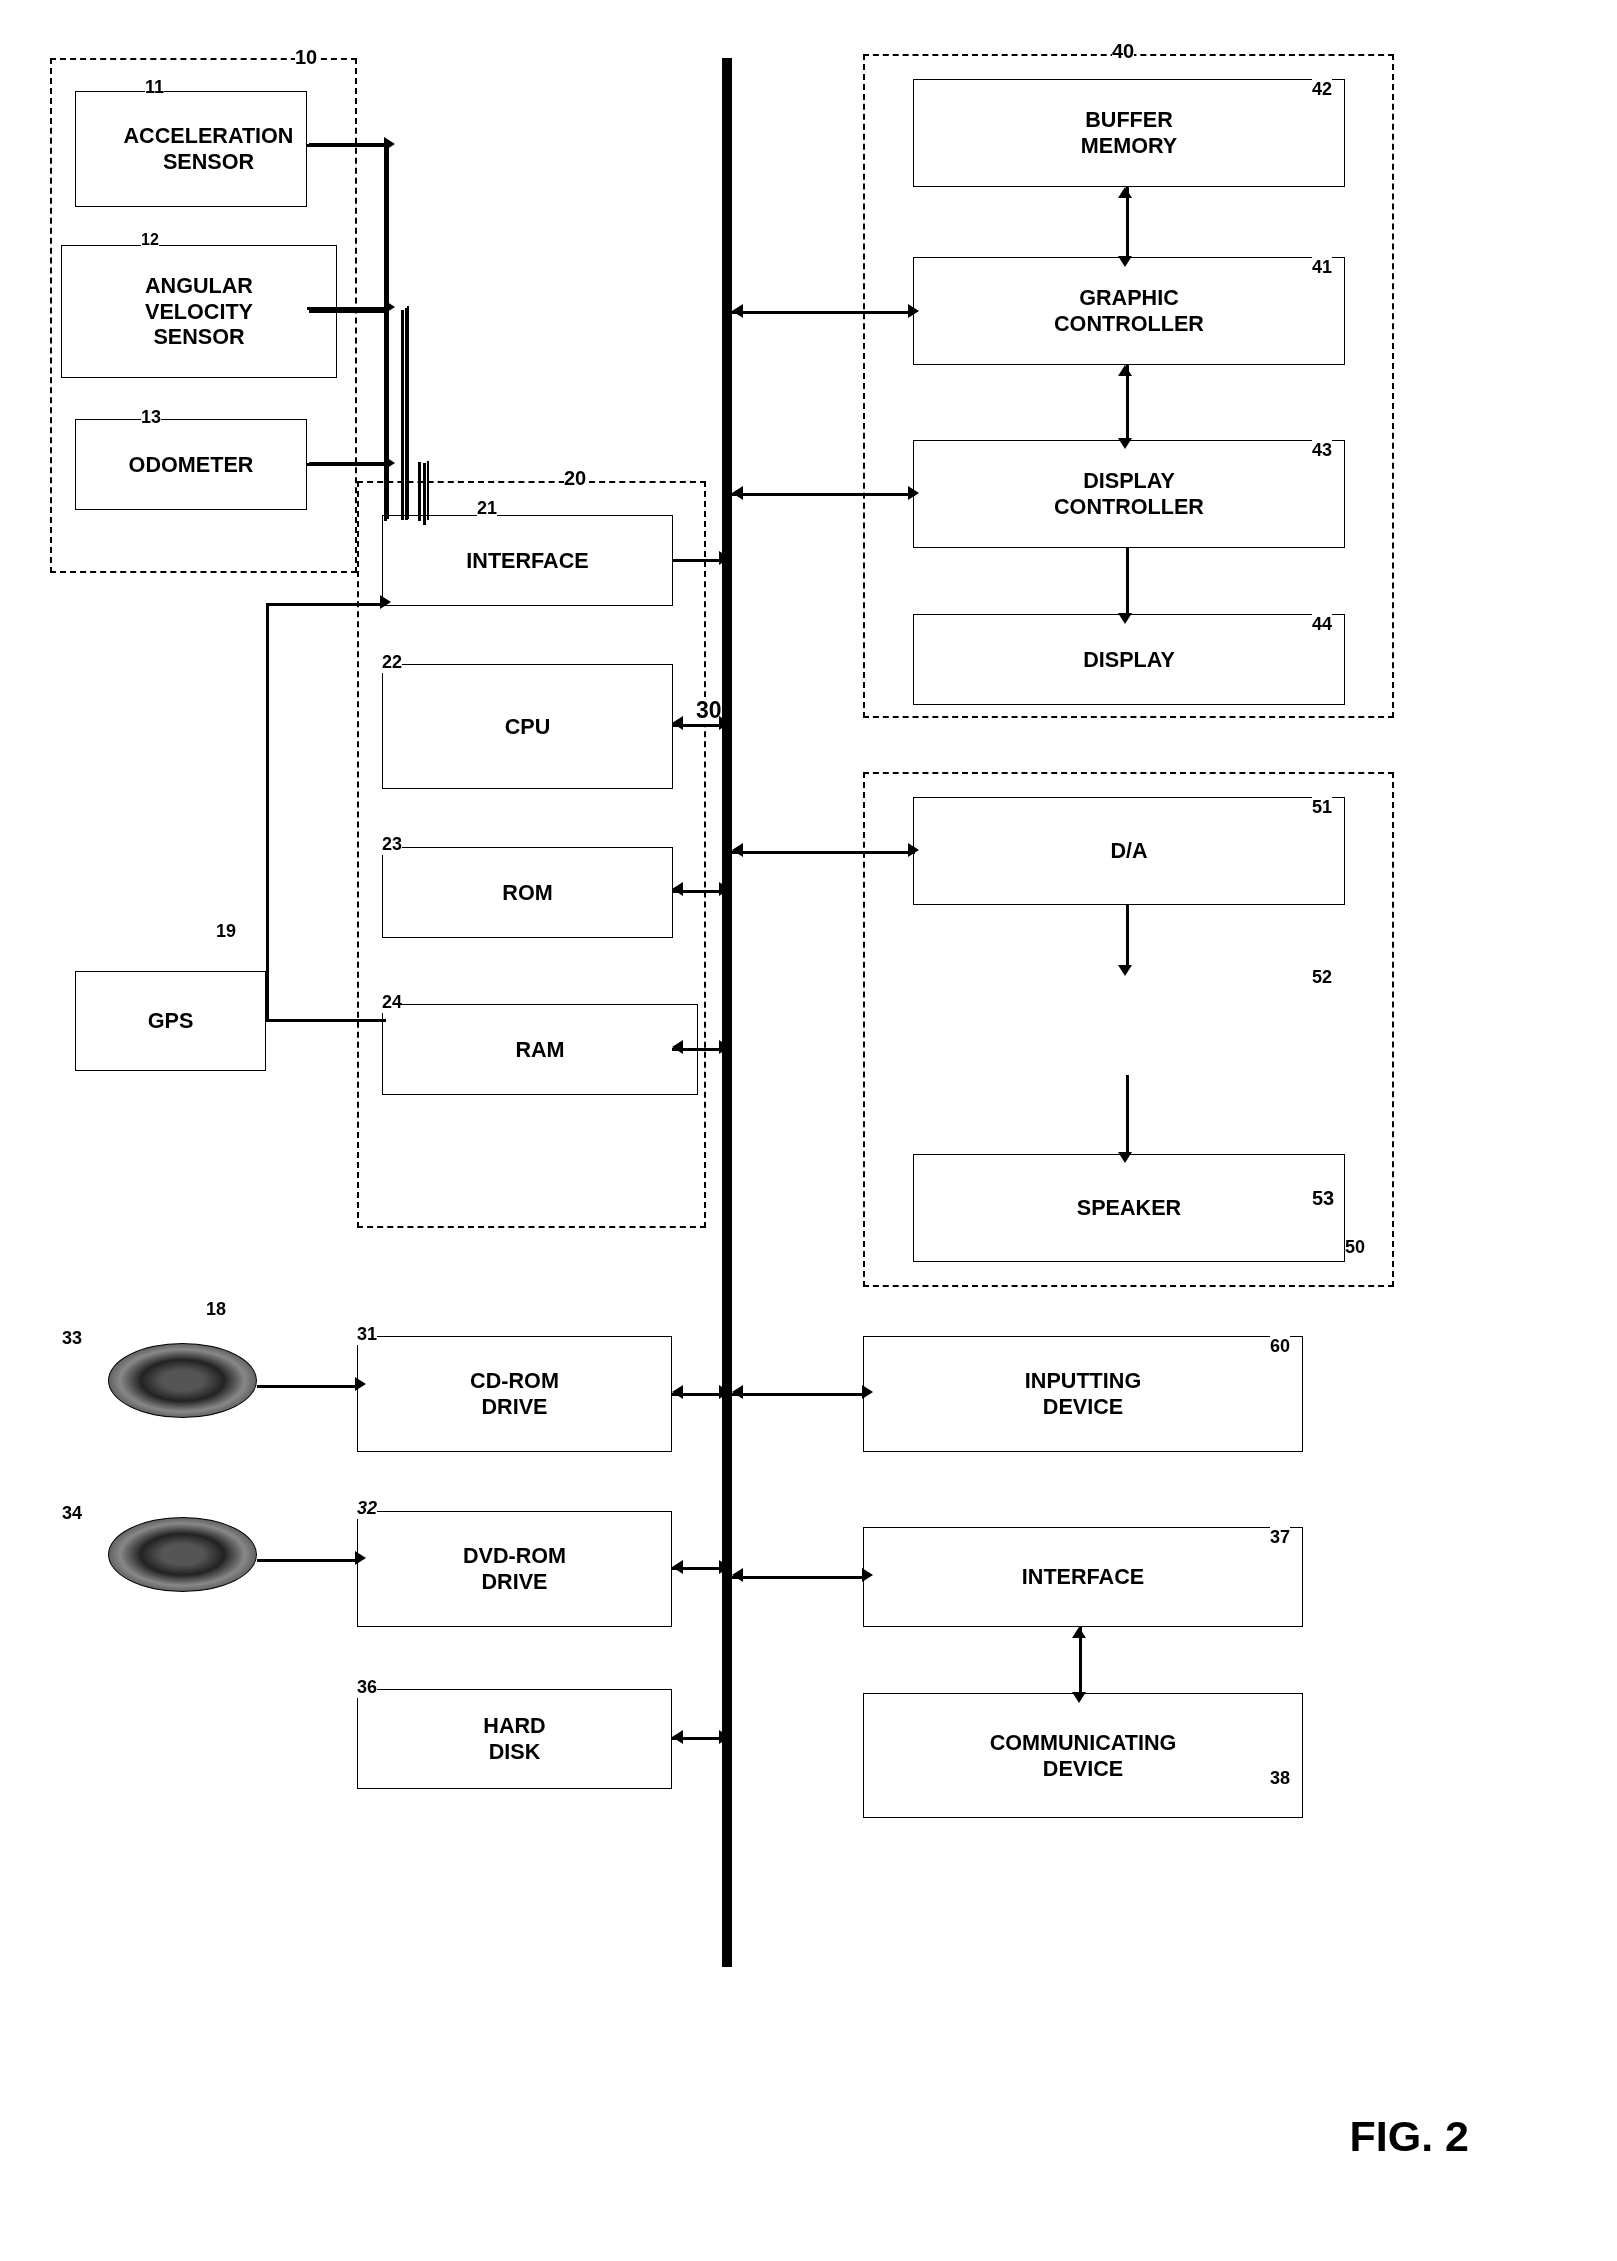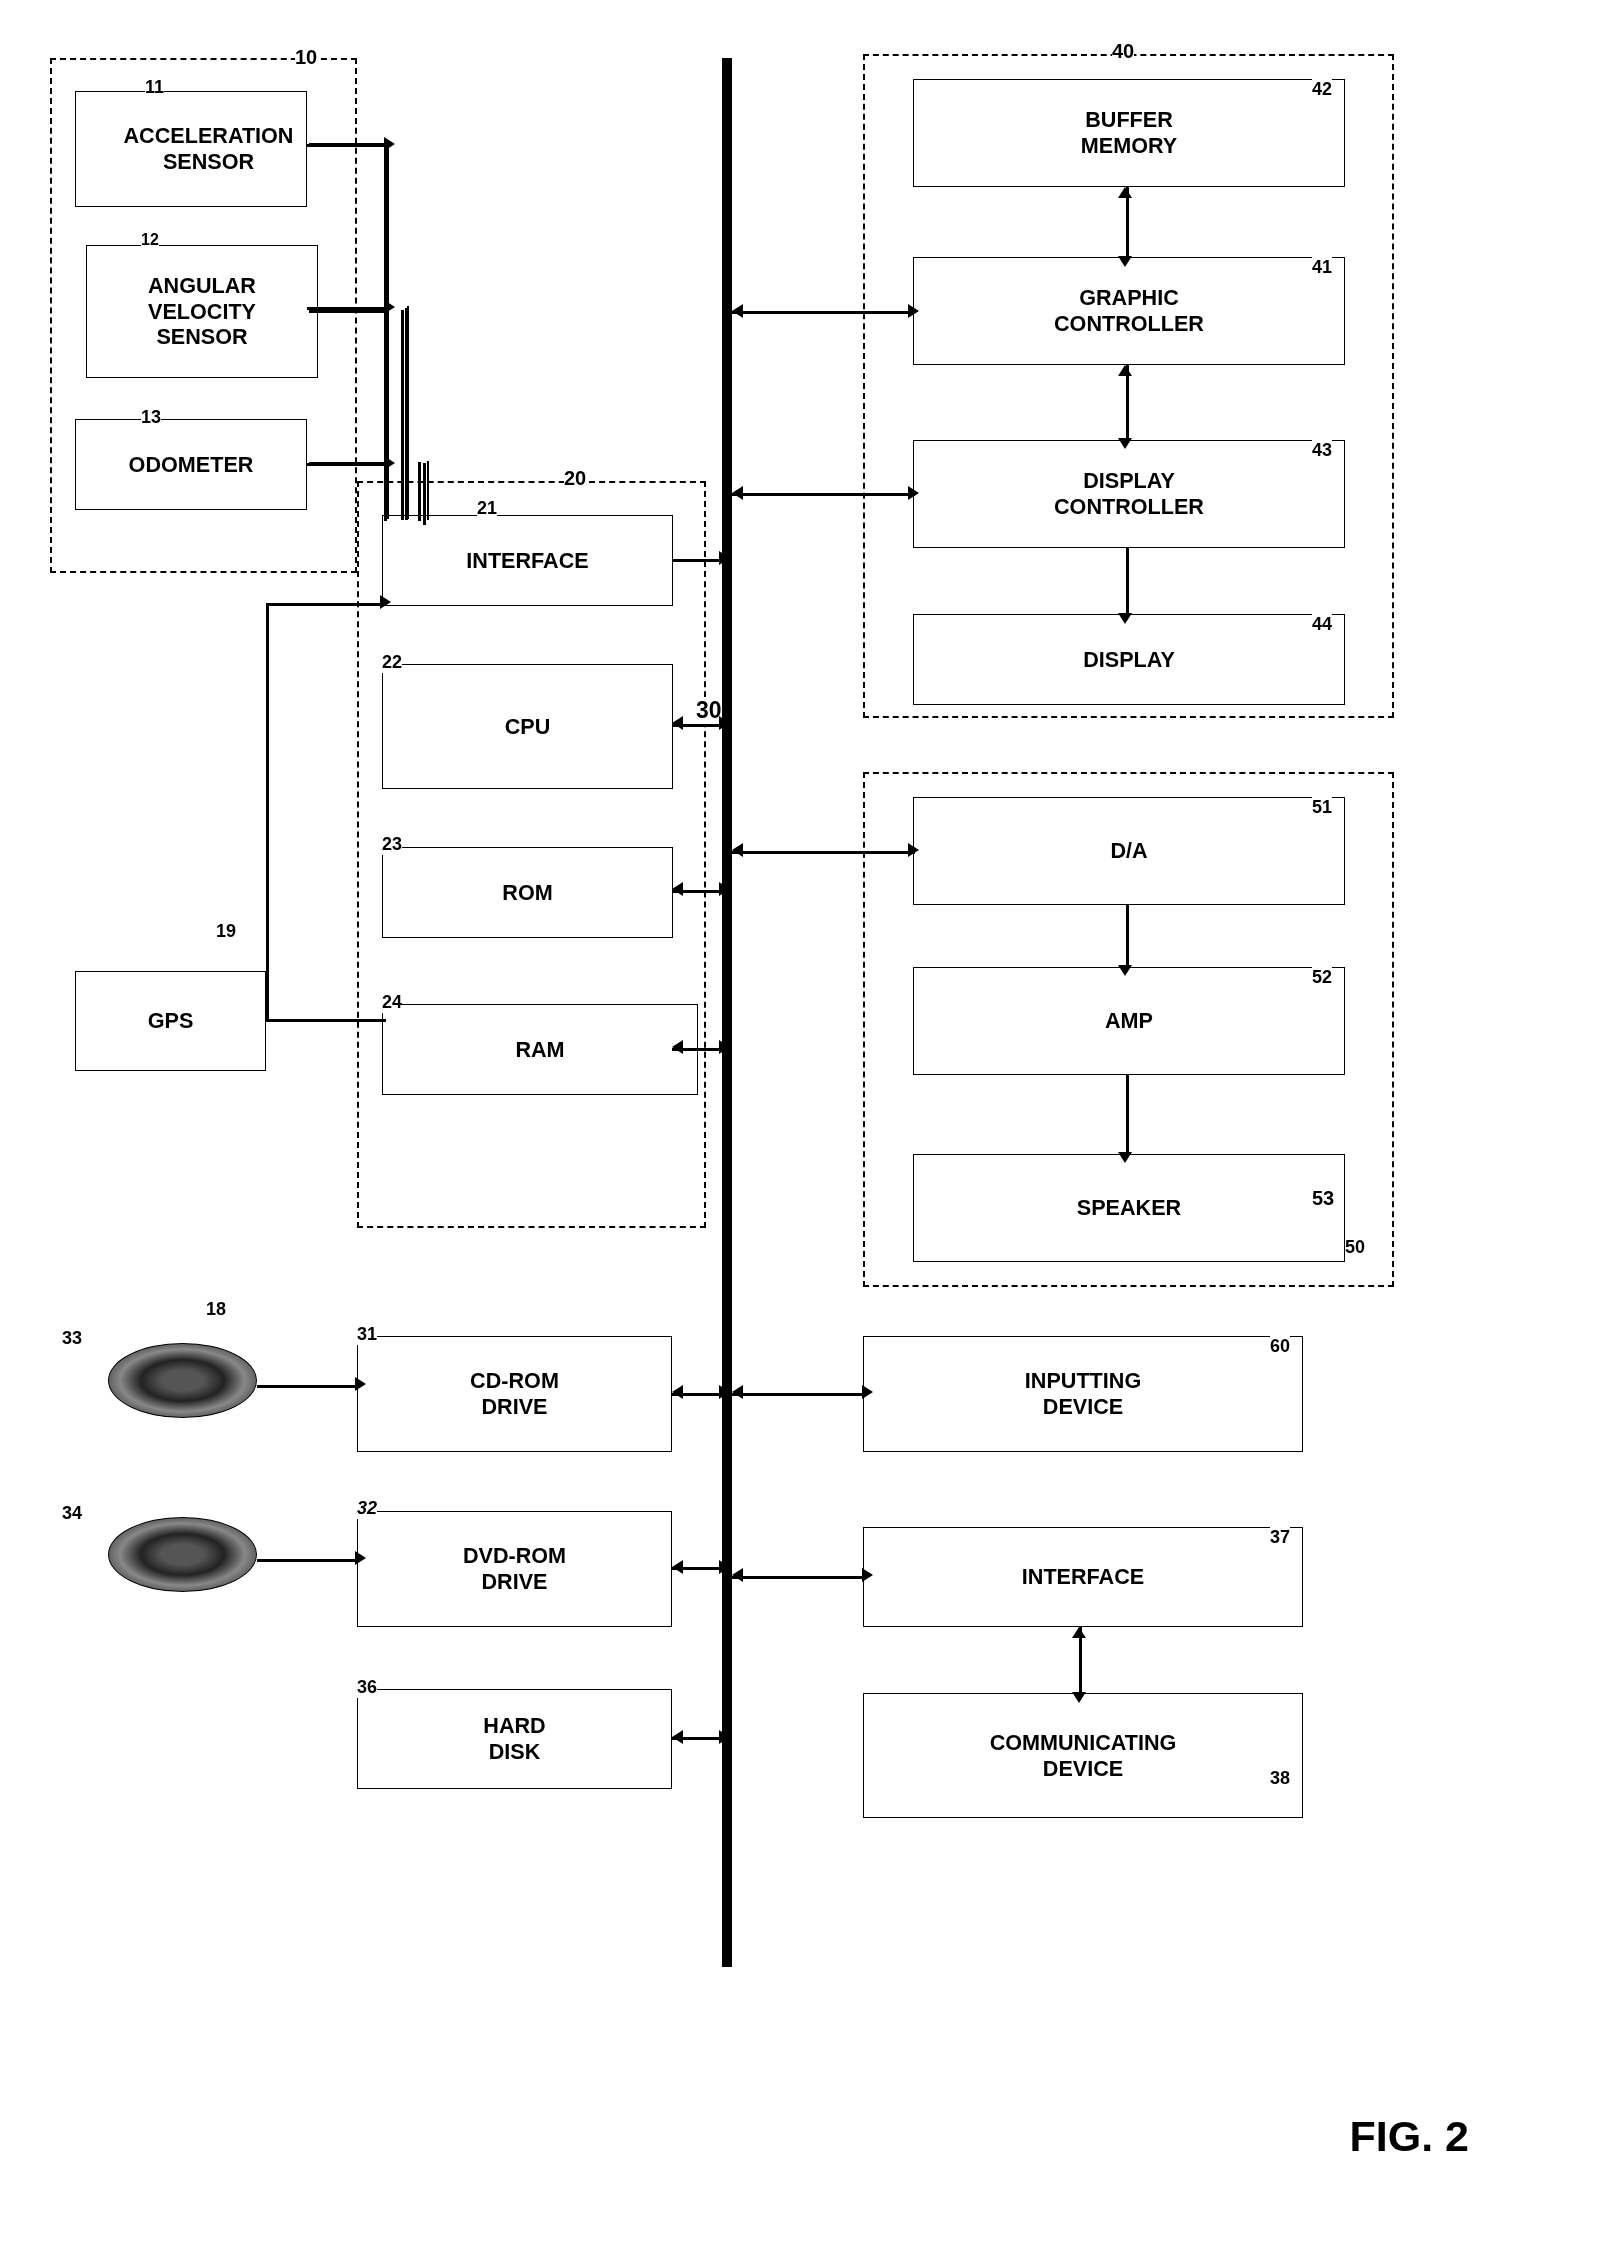--- a/index.html
+++ b/index.html
@@ -55,21 +55,21 @@
 <body>
 
 <div class="diagram-container">
 
   <div class="dashed-box" style="left:50px; top:58px; width:307px; height:515px;"></div>
   <span class="label" style="left:295px; top:46px;">10</span>
 
   <div class="block" style="left:75px; top:91px; width:232px; height:116px;padding-left:35px;">ACCELERATION<br>SENSOR</div>
   <span class="label" style="left:145px; top:77px; font-size:18px;">11</span>
 
-  <div class="block" style="left:86px; top:245px; width:232px; height:133px;">ANGULAR<br>VELOCITY<br>SENSOR</div>
+  <div class="block" style="left:61px; top:245px; width:276px; height:133px;">ANGULAR<br>VELOCITY<br>SENSOR</div>
   <span class="label" style="left:141px; top:231px; font-size:16px;">12</span>
 
   <div class="block" style="left:75px; top:419px; width:232px; height:91px;">ODOMETER</div>
   <span class="label" style="left:141px; top:407px; font-size:18px;">13</span>
 
   <div class="block" style="left:75px; top:971px; width:191px; height:100px;">GPS</div>
   <span class="label" style="left:216px; top:921px; font-size:18px;">19</span>
 
   <div class="dashed-box" style="left:357px; top:481px; width:349px; height:747px;"></div>
   <span class="label" style="left:564px; top:467px;">20</span>
@@ -100,21 +100,20 @@
 
   <div class="block" style="left:913px; top:614px; width:432px; height:91px;">DISPLAY</div>
   <span class="label" style="left:1312px; top:614px; font-size:18px;">44</span>
 
   <div class="dashed-box" style="left:863px; top:772px; width:531px; height:515px;"></div>
   <span class="label" style="left:1345px; top:1237px; font-size:18px;">50</span>
 
   <div class="block" style="left:913px; top:797px; width:432px; height:108px;">D/A</div>
   <span class="label" style="left:1312px; top:797px; font-size:18px;">51</span>
 
-  <div class="block" style="left:913px; top:967px; width:432px; height:108px;">AMP</div>
   <span class="label" style="left:1312px; top:967px; font-size:18px;">52</span>
 
   <div class="block" style="left:913px; top:1154px; width:432px; height:108px;">SPEAKER</div>
   <span class="label" style="left:1312px; top:1187px; font-size:20px;">53</span>
 
   <div class="block" style="left:357px; top:1336px; width:315px; height:116px;">CD-ROM<br>DRIVE</div>
   <span class="label" style="left:357px; top:1324px; font-size:18px;">31</span>
 
   <div class="block" style="left:357px; top:1511px; width:315px; height:116px;">DVD-ROM<br>DRIVE</div>
   <span class="label" style="left:357px; top:1498px; font-size:18px;font-style:italic;">32</span>

